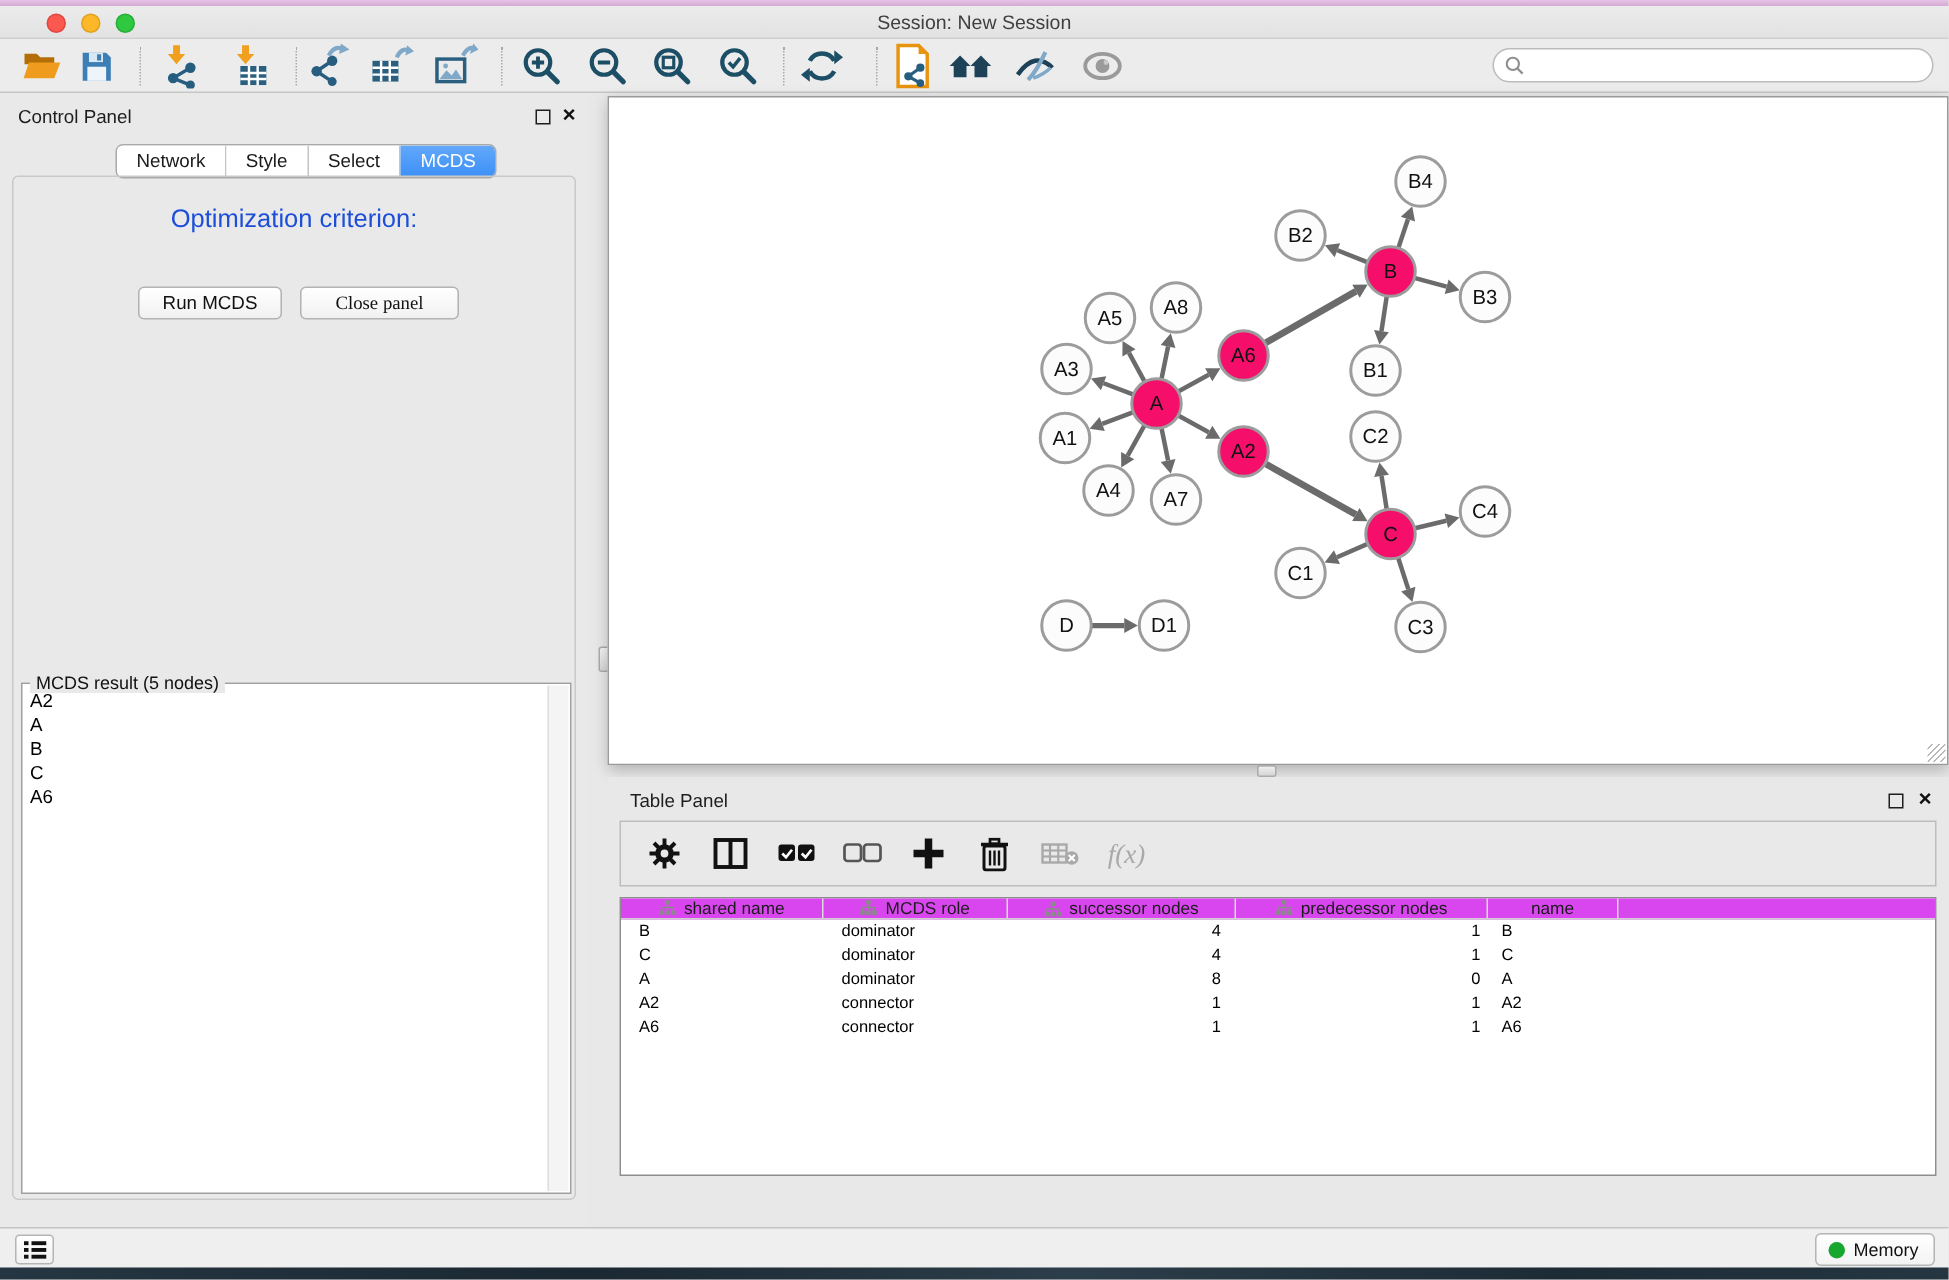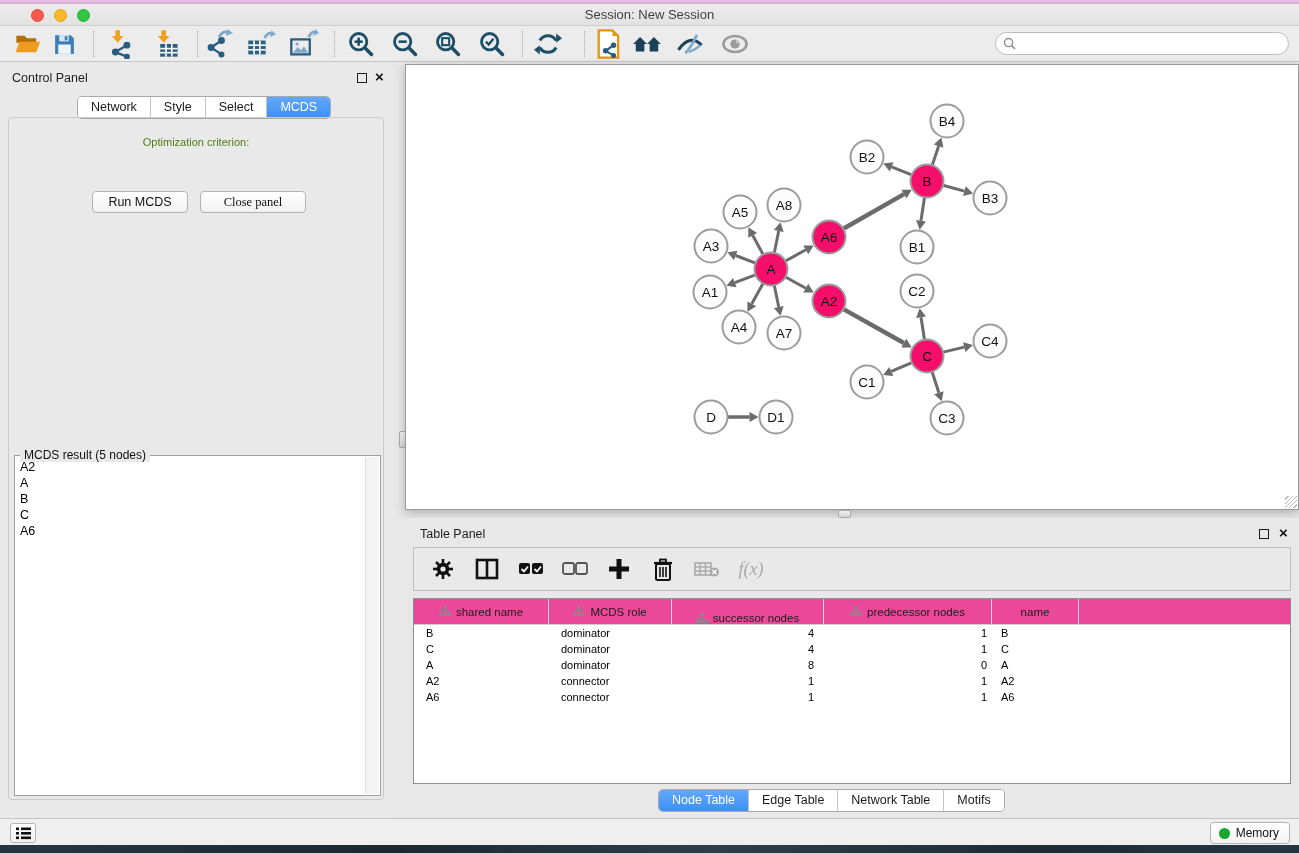--- a/index.html
+++ b/index.html
@@ -34,21 +34,21 @@
   .wbtn-close { position:absolute; top:6px; font-size:15px; font-weight:bold; color:#111; line-height:18px; }
   #cp-float { left:357px; } #cp-close { left:375px; }
 
   .seg { position:absolute; display:inline-flex; background:#fff; border:1px solid #a9a9a9; border-radius:5px; overflow:hidden; }
   .seg .tab { padding:2px 13px; font-size:12.5px; color:#1a1a1a; line-height:17px; border-right:1px solid #c4c4c4; background:#fff; }
   .seg .tab:last-child { border-right:none; }
   .seg .tab.active { background:linear-gradient(#62a8fb,#3d90f6); color:#fff; }
   #cp-tabs { left:77px; top:34px; }
 
   #cp-pane { position:absolute; left:8px; top:55px; width:376px; height:744px; border:1px solid #c9c9c9; border-radius:4px; height:683px; }
-  #opt-label { position:absolute; left:0; top:74px; width:392px; text-align:center; font-size:11px; color:#4d7c0f; }
+  #opt-label { position:absolute; left:0; top:74px; width:392px; text-align:center; font-size:17px; color:#1d4ed8; }
   #opt-select { position:absolute; left:43px; top:94px; width:313px; height:23px; background:#fff; border:1px solid #b3b3b3; border-radius:4px; display:flex; align-items:center; }
   #opt-select .sel-text { flex:1; font-size:12.5px; padding-left:8px; color:#111; white-space:nowrap; }
   .stepper { width:19px; height:21px; margin-right:0px; border-radius:3px; background:linear-gradient(#6db0fc,#3d8ff5); display:flex; flex-direction:column; align-items:center; justify-content:center; gap:1px; }
   .stepper .up, .stepper .dn { width:0; height:0; border-left:4px solid transparent; border-right:4px solid transparent; }
   .stepper .up { border-bottom:5px solid #fff; }
   .stepper .dn { border-top:5px solid #fff; }
   .pbtn { position:absolute; top:129px; height:22px; background:linear-gradient(#ffffff,#f1f1f1); border:1px solid #b3b3b3; border-radius:4px; font-size:12.5px; color:#111; display:flex; align-items:center; justify-content:center; }
   #run-btn { left:92px; width:96px; }
   #closep-btn { left:200px; width:106px;font-family:Liberation Serif, serif; }
 
@@ -73,21 +73,21 @@
   #h-handle { position:absolute; left:838px; top:510px; width:13px; height:8px; background:linear-gradient(#f0f0f0,#d5d5d5); border:1px solid #ababab; border-radius:2px; }
 
   
   #table-panel { left:405px; top:518px; width:894px; height:300px; background:#e8e8e8; }
   #tp-float { left:854px; } #tp-close { left:874px; }
   #tp-toolbar { position:absolute; left:8px; top:29px; width:878px; height:44px; background:#e9e9e9; border:1px solid #bdbdbd; display:flex; align-items:center; gap:14px; padding-left:14px; }
   .tp-btn { width:30px; height:30px; display:flex; align-items:center; justify-content:center; }
   .fx { font-family:"Liberation Serif",serif; font-style:italic; font-size:18px; color:#a9a9a9; }
 
   #node-table { position:absolute; left:8px; top:80px; width:878px; height:186px; background:#fff; border:1px solid #8e8e8e; }
-  .thead { display:flex; height:26px; background:#ec4899; border-bottom:1px solid #cfcfcf; }
+  .thead { display:flex; height:14px; background:#d946ef; border-bottom:1px solid #cfcfcf; }
   .thcell { display:flex; align-items:center; justify-content:center; gap:5px; font-size:11.5px; color:#1c1c1c; border-right:1px solid #dcdcdc; }
   .c0 { width:135px; } .c1 { width:123px; } .c2 { width:152px;align-items:flex-end; } .c3 { width:168px; } .c4 { width:87px; }
   .cfill { flex:1; border-right:none !important; }
   .trow { display:flex; height:16px; }
   .tcell { font-size:11px; color:#000; line-height:16px; white-space:nowrap; overflow:hidden; }
   .tcell.c0 { padding-left:12px; } .tcell.c1 { padding-left:12px; }
   .tcell.c2 { text-align:right; padding-right:10px; } .tcell.c3 { text-align:right; padding-right:5px; }
   .tcell.c4 { padding-left:9px; }
   #tp-tabs { left:253px; top:271px; }
 
@@ -585,26 +585,20 @@
         <div class="trow">
           <div class="tcell c0">A6</div>
           <div class="tcell c1">connector</div>
           <div class="tcell c2">1</div>
           <div class="tcell c3">1</div>
           <div class="tcell c4">A6</div>
         </div>
       </div>
   </div>
 
-  <div class="seg" id="tp-tabs">
-    <span class="tab active">Node Table</span>
-    <span class="tab">Edge Table</span>
-    <span class="tab">Network Table</span>
-    <span class="tab">Motifs</span>
-  </div>
 </div>
 
 <div id="statusbar" class="abs">
   <div id="list-btn">
     <svg width="15" height="13" viewBox="0 0 15 13">
       <rect x="0" y="0.5" width="3" height="2.6" fill="#111"></rect>
         <rect x="5" y="0.5" width="10" height="2.6" fill="#111"></rect>
       <rect x="0" y="5" width="3" height="2.6" fill="#111"></rect>
         <rect x="5" y="5" width="10" height="2.6" fill="#111"></rect>
       <rect x="0" y="9.5" width="3" height="2.6" fill="#111"></rect>

